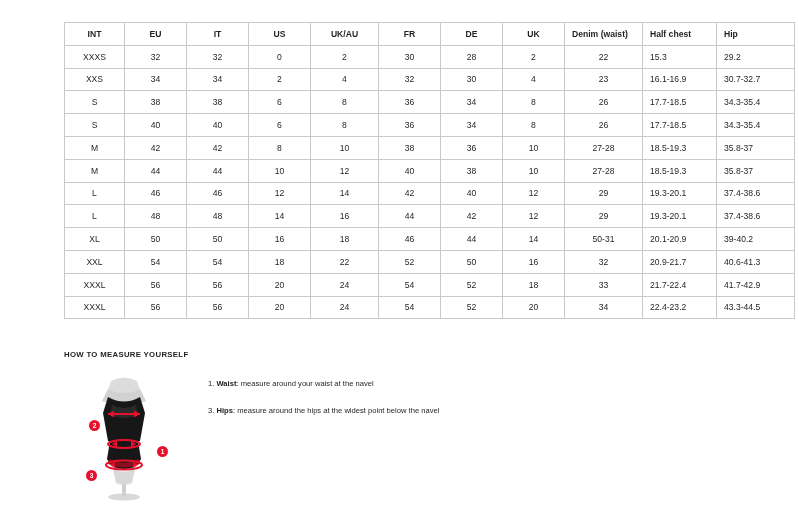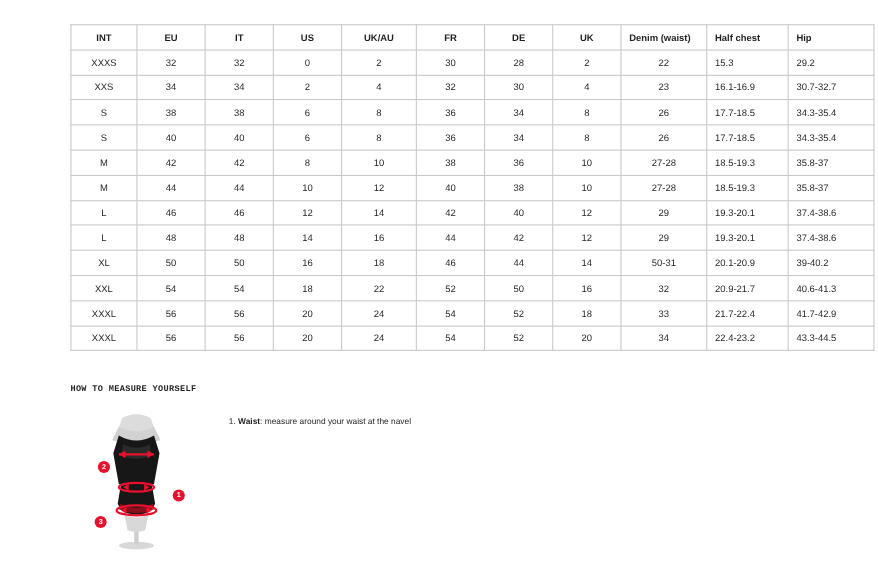--- a/index.html
+++ b/index.html
@@ -71,21 +71,20 @@
     left: 64px;
     top: 350px;
     width: 680px;
   }
   .howto-title {
     font-size: 7.8px;
     font-weight: bold;
     letter-spacing: 0.3px;
     color: #231f20;
     margin-bottom: 14px;
-    font-family: Liberation Mono, monospace;
   }
   .howto-body {
     position: relative;
     display: flex;
     align-items: flex-start;
   }
   .figure {
     position: relative;
     width: 120px;
     height: 130px;
@@ -373,18 +372,22 @@
         <div class="dot dot1">1</div>
         <div class="dot dot2">2</div>
         <div class="dot dot3">3</div>
       </div>
 
       <div class="steps">
         <div class="step">
           <span class="num">1.</span>
           <b>Waist</b><span>: measure around your waist at the navel</span>
         </div>
+        <div class="step">
+          <span class="num">3.</span>
+          <b>Hips</b><span>: measure around the hips at the widest point below the navel</span>
+        </div>
       </div>
 
     </div>
   </div>
 
 </div>
 
 </body></html>

